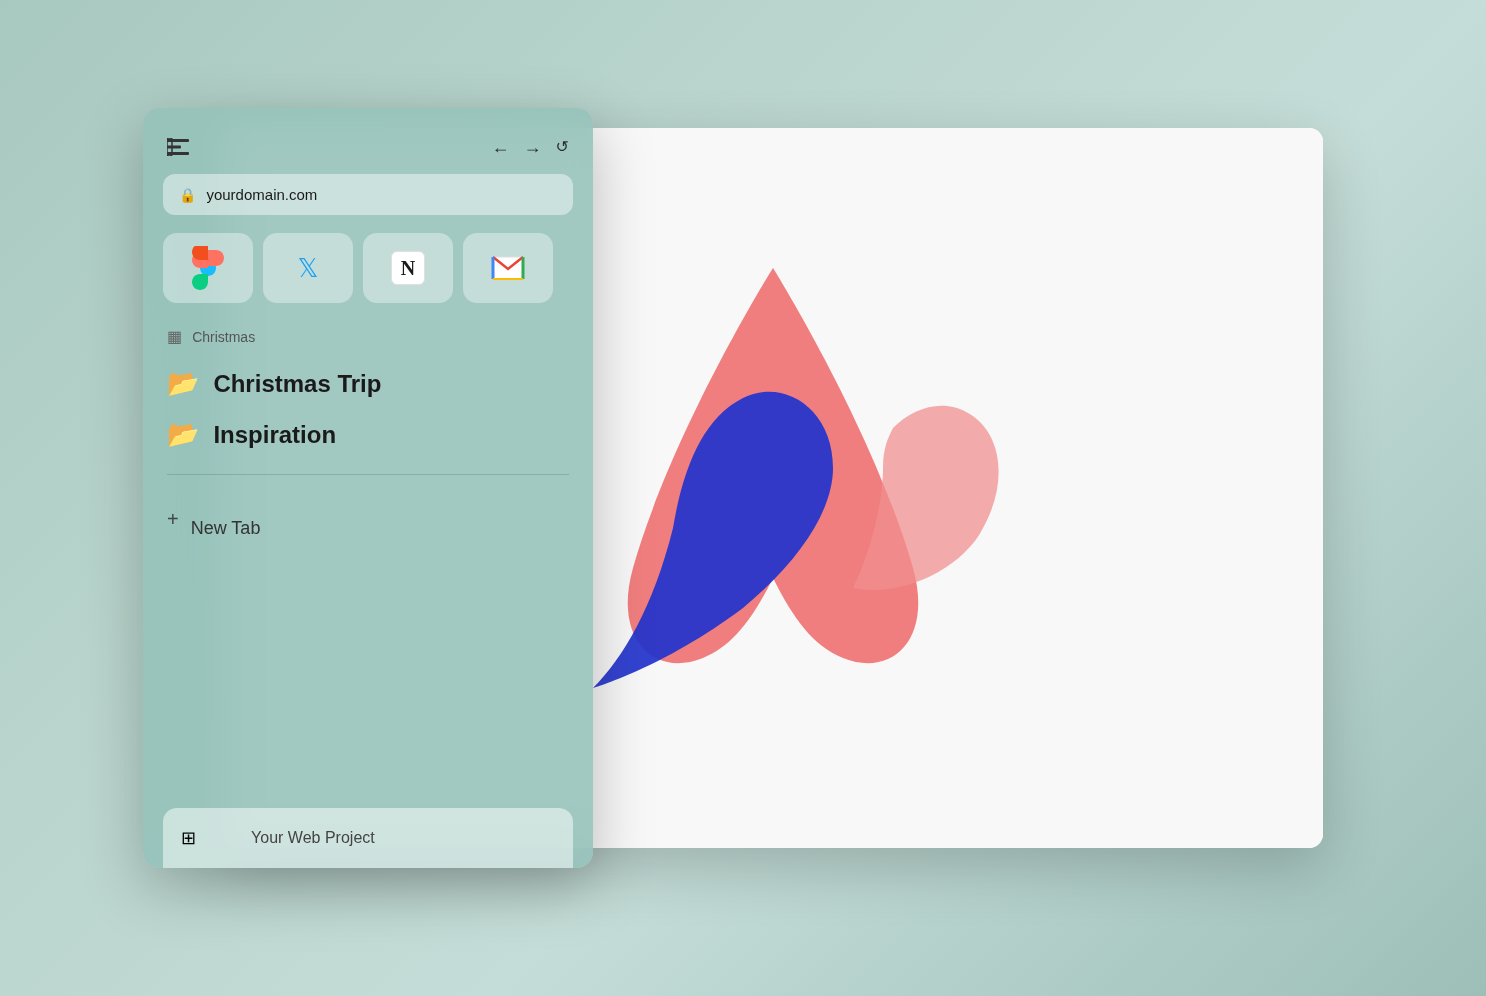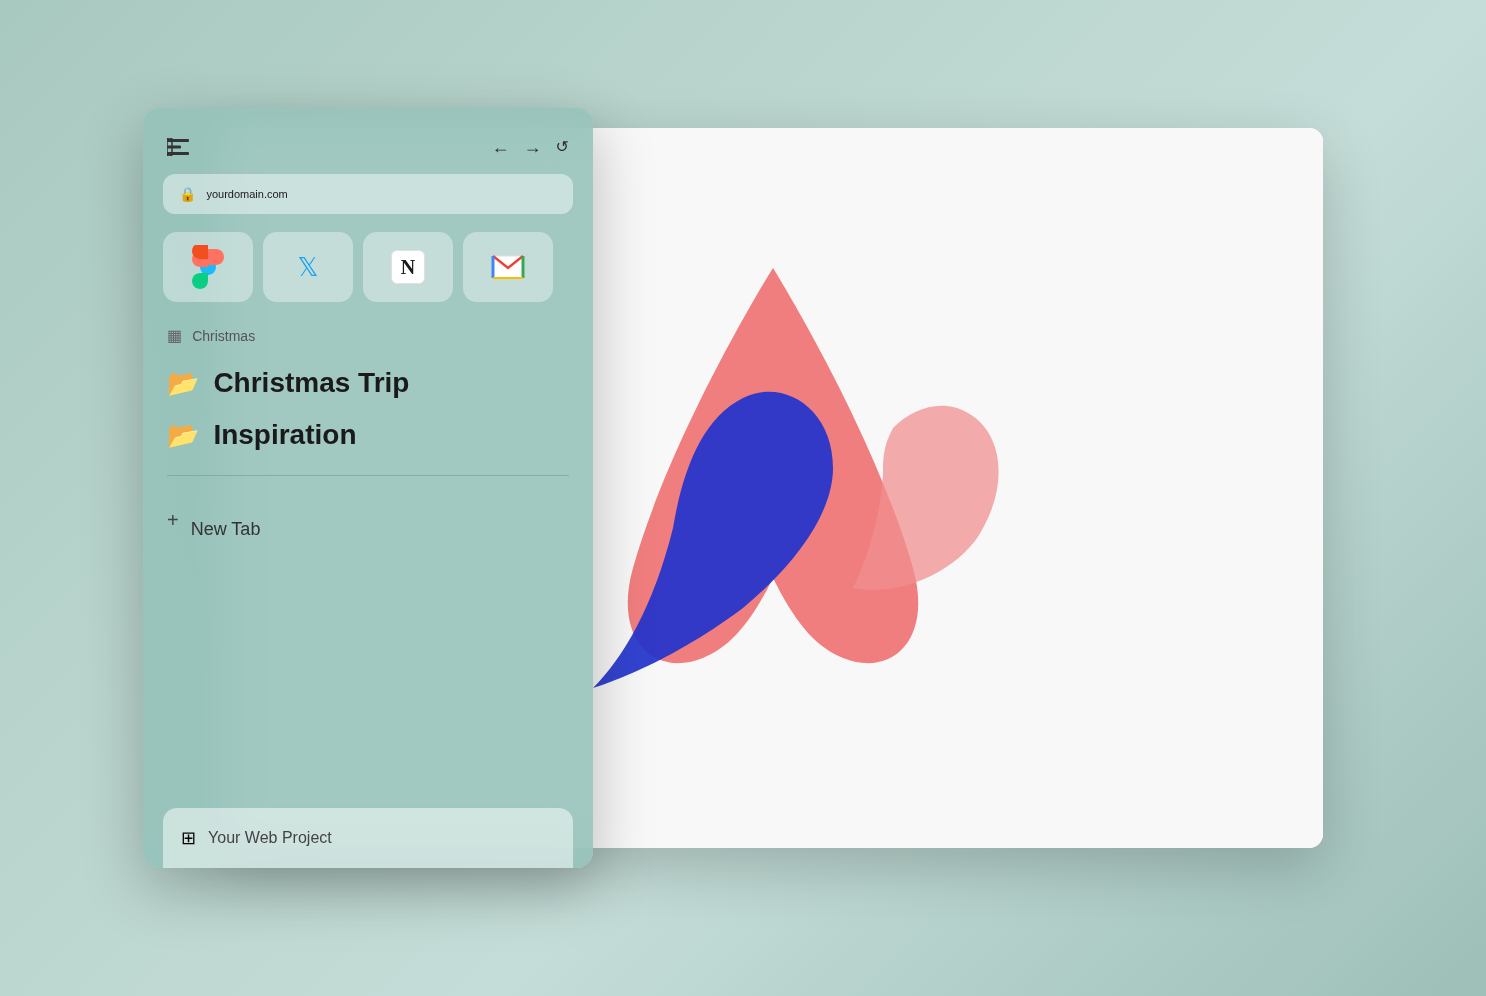--- a/index.html
+++ b/index.html
@@ -101,21 +101,21 @@
       align-items: center;
       gap: 10px;
     }
 
     .url-lock {
       font-size: 14px;
       color: #333;
     }
 
     .url-text {
-      font-size: 11px;
+      font-size: 15px;
       color: #1a1a1a;
       font-weight: 400;
     }
 
     
     .bookmarks-row {
       display: flex;
       gap: 10px;
       padding: 0 20px 20px 20px;
     }
@@ -186,21 +186,21 @@
       cursor: pointer;
     }
 
     .folder-icon {
       font-size: 26px;
     }
 
     .folder-green { color: #3bb86a; }
 
     .tab-label {
-      font-size: 28px;
+      font-size: 24px;
       font-weight: 600;
       color: #1a1a1a;
     }
 
     
     .divider {
       height: 1px;
       background: rgba(100,130,120,0.4);
       margin: 14px 24px;
     }
@@ -244,20 +244,21 @@
     }
 
     .bottom-card-icon {
       font-size: 18px;
     }
 
     .bottom-card-text {
       font-size: 16px;
       color: #444;
       font-weight: 500;
+      margin-left: 43px;
     }
 
     
     .arc-svg {
       position: relative;
     }
 
   </style>
 </head>
 <body>

